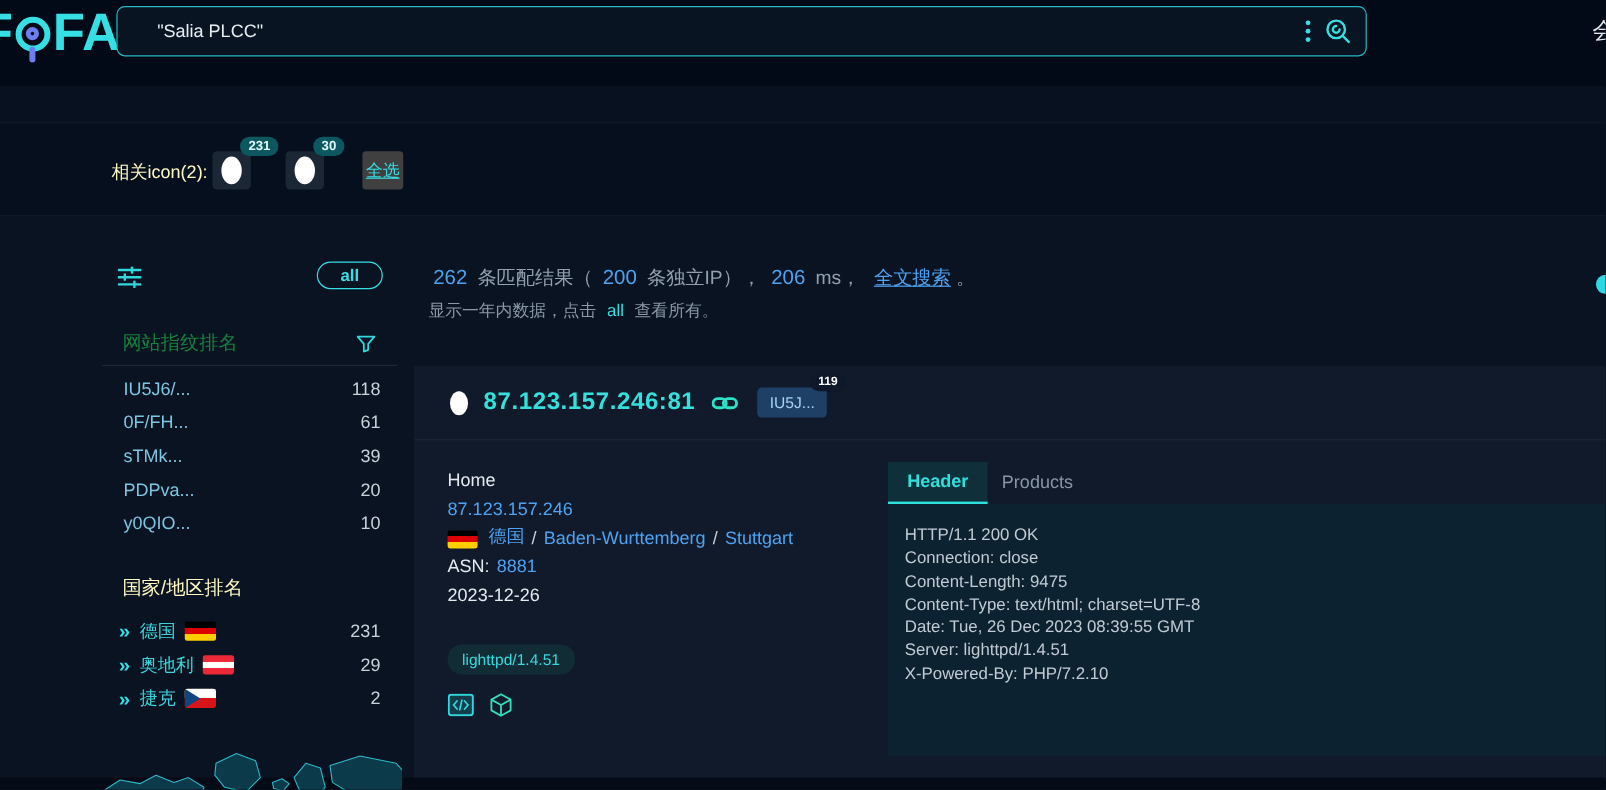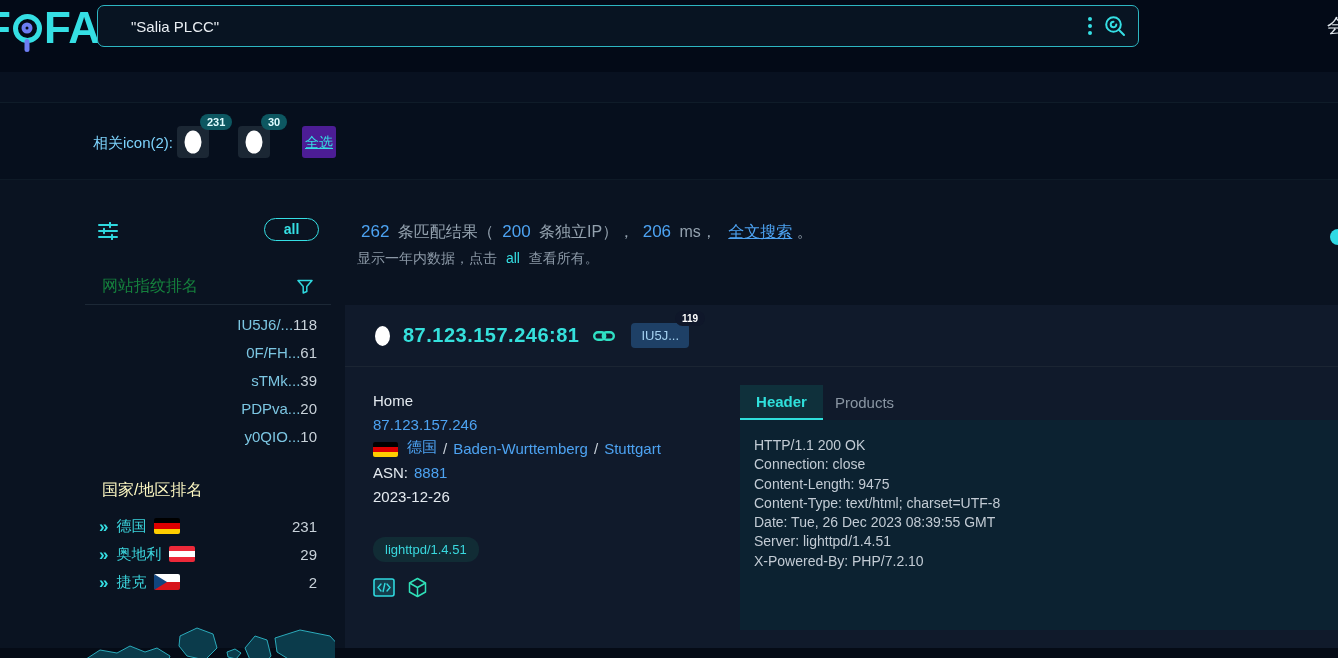--- a/index.html
+++ b/index.html
@@ -29,40 +29,40 @@
   
   .searchbox{position:absolute;left:97px;top:5px;width:1042px;height:42px;
         border:1.5px solid #2db6c2;border-radius:7px;background:#081422;}
   .search-input{position:absolute;left:0;top:0;width:100%;height:100%;background:transparent;border:none;outline:none;
         color:#e9eef3;font-size:15px;padding-left:33px;font-family:inherit;}
   .search-dots{position:absolute;right:44px;top:50%;transform:translateY(-50%);display:flex;flex-direction:column;gap:3px;cursor:pointer;padding:2px;}
   .search-dots i{width:4px;height:4px;border-radius:50%;background:var(--accent);}
   .search-mag{position:absolute;right:12px;top:50%;transform:translateY(-50%);cursor:pointer;display:flex;}
   .nav-partial{position:absolute;left:1327px;top:13px;color:#e2e8ee;font-size:19px;cursor:pointer;}
   
-  .fr-label{position:absolute;left:93px;top:134px;font-size:15px;color:#7dd3fc;}
+  .fr-label{position:absolute;left:93px;top:134px;font-size:15px;color:#fef9c3;}
   .fr-tile{position:absolute;top:126px;width:32px;height:32px;background:#1b2734;border-radius:4px;cursor:pointer;}
   .fr-tile.t1{left:177px;} .fr-tile.t2{left:238px;}
   .fr-oval{position:absolute;left:50%;top:50%;transform:translate(-50%,-50%);width:17px;height:23px;background:#fff;border-radius:50%;}
   .fr-badge{position:absolute;top:114px;height:16px;line-height:16px;padding:0 7px;border-radius:9px;
         background:#0d5761;color:#dffcff;font-size:11px;font-weight:bold;}
   .fr-badge.b1{left:200px;} .fr-badge.b2{left:261px;}
-  .fr-selectall{position:absolute;left:302px;top:126px;min-width:34px;height:32px;background:#4c1d95;border-radius:3px;
+  .fr-selectall{position:absolute;left:302px;top:126px;min-width:34px;height:32px;background:#404040;border-radius:3px;
         color:var(--accent);font-size:14px;text-align:center;line-height:32px;text-decoration:underline;cursor:pointer;padding:0 2px;}
   
   .sidebar{position:absolute;left:85px;top:180px;width:246px;height:478px;}
   .sliders-icon{position:absolute;left:13px;top:42px;cursor:pointer;display:flex;}
   .all-pill{position:absolute;right:12px;top:38px;width:55px;height:23px;border:1.5px solid var(--accent);border-radius:12px;
         color:var(--accent);font-size:14px;font-weight:bold;text-align:center;line-height:21px;cursor:pointer;}
   .sb-h1{position:absolute;left:17px;top:96px;font-size:16px;color:#15803d;}
   .funnel{position:absolute;right:18px;top:99px;cursor:pointer;display:flex;}
   .sb-div{position:absolute;left:0;top:124px;width:246px;border-top:1px solid #1c2836;}
   .fp-list{position:absolute;left:0;top:130px;width:246px;}
   .fp-row{height:28px;display:flex;align-items:center;padding:0 14px 0 18px;}
-  .fp-name{color:#7cc6e2;font-size:15px;cursor:pointer;flex:1;text-align:right;}
+  .fp-name{color:#7cc6e2;font-size:15px;cursor:pointer;flex:1;}
   .fp-count{color:#c9d2da;font-size:15px;}
   .sb-h2{position:absolute;left:17px;top:300px;font-size:16px;color:#fef9c3;}
   .country-list{position:absolute;left:0;top:332px;width:246px;}
   .c-row{height:28px;display:flex;align-items:center;padding:0 14px;gap:8px;}
   .c-chev{color:var(--accent);font-size:17px;font-weight:bold;cursor:pointer;line-height:1;}
   .c-name{color:#3bd4dc;font-size:15px;cursor:pointer;}
   .flag{width:26px;height:16px;border-radius:2px;position:relative;overflow:hidden;flex-shrink:0;}
   .flag-de{background:linear-gradient(#000 0 33%,#dd0000 33% 66%,#ffce00 66% 100%);}
   .flag-at{background:linear-gradient(#ed2939 0 33%,#fff 33% 66%,#ed2939 66% 100%);}
   .flag-cz{background:linear-gradient(#fff 0 50%,#d7141a 50% 100%);}

